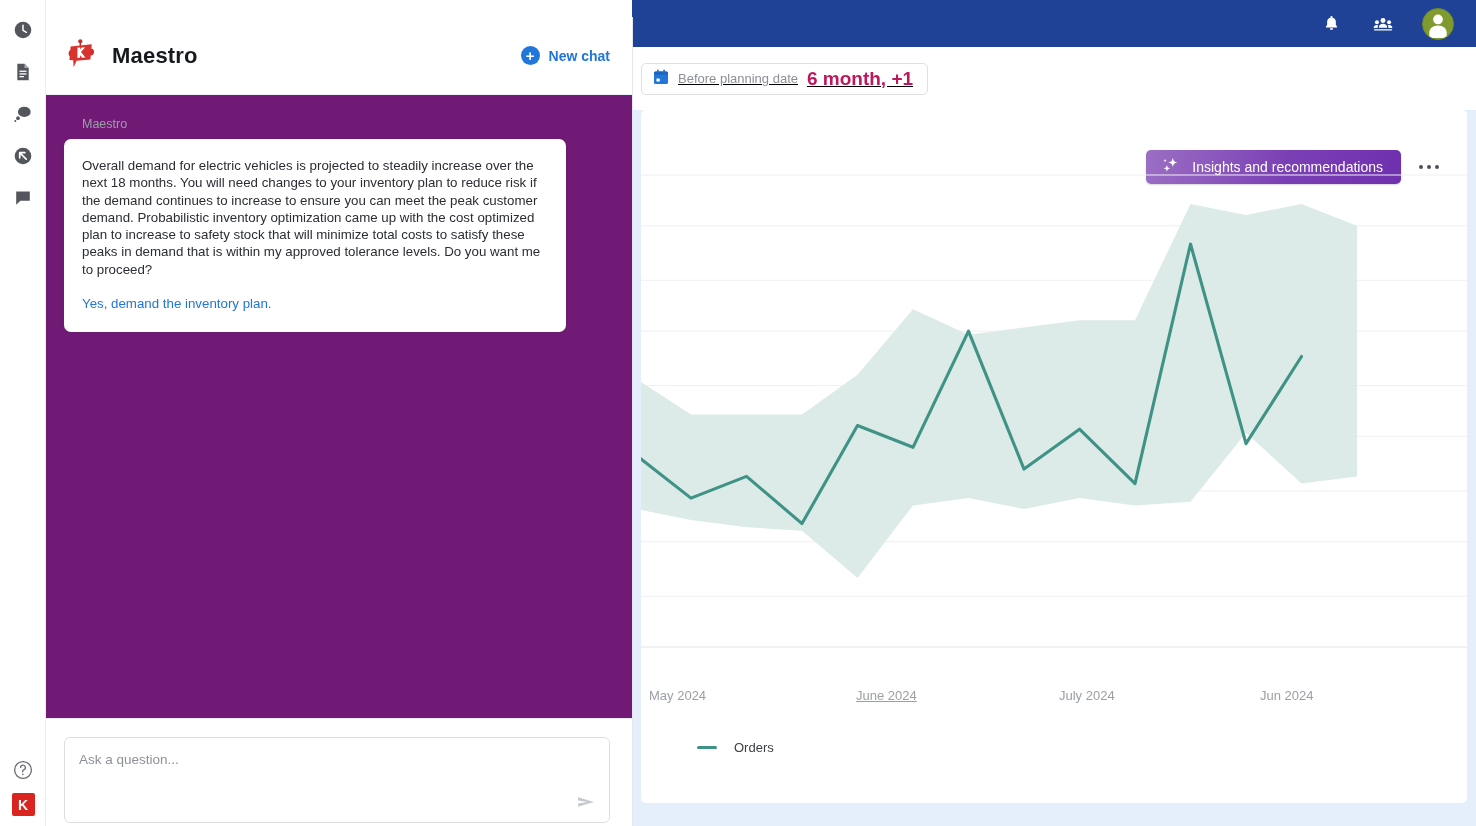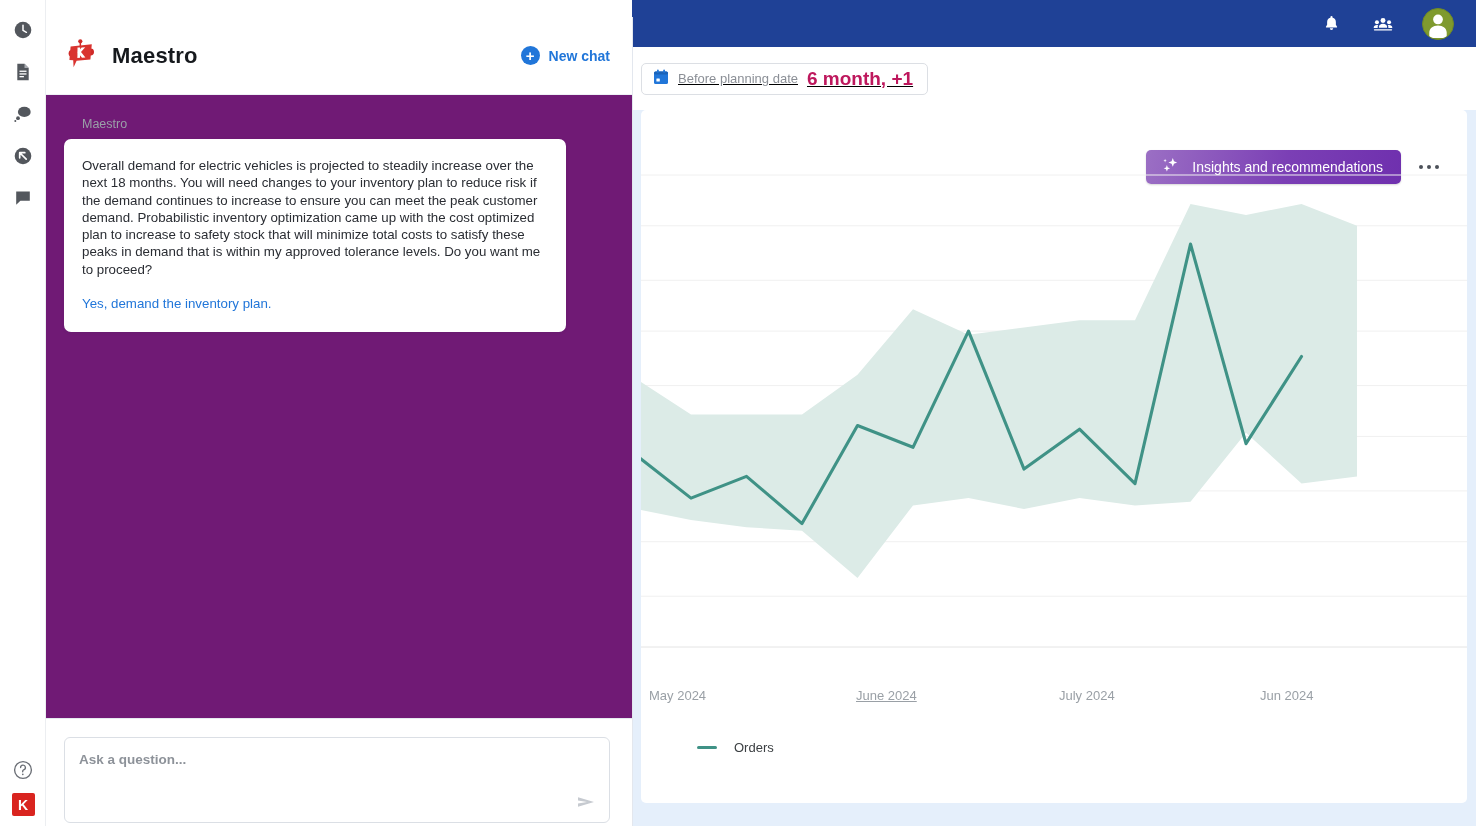--- a/index.html
+++ b/index.html
@@ -162,21 +162,20 @@
   }
   .composer {
     position: relative; width: 100%; height: 86px;
     border: 1px solid #dbdfe5; border-radius: 6px; background: #ffffff;
   }
   .composer-input {
     width: 100%; height: 100%; border: none; outline: none; resize: none;
     padding: 14px 48px 14px 14px; border-radius: 6px;
     font-family: "Liberation Sans", sans-serif; font-size: 13.5px; color: #2a2d33;
     background: transparent;
-    font-weight: bold;
   }
   .composer-input::placeholder { color: #8d9299; }
   .send-btn {
     position: absolute; right: 12px; bottom: 9px; width: 22px; height: 22px;
     color: #c6cad0; cursor: pointer; background: none; border: none; padding: 0;
   }
 </style>
 </head>
 <body>
 

